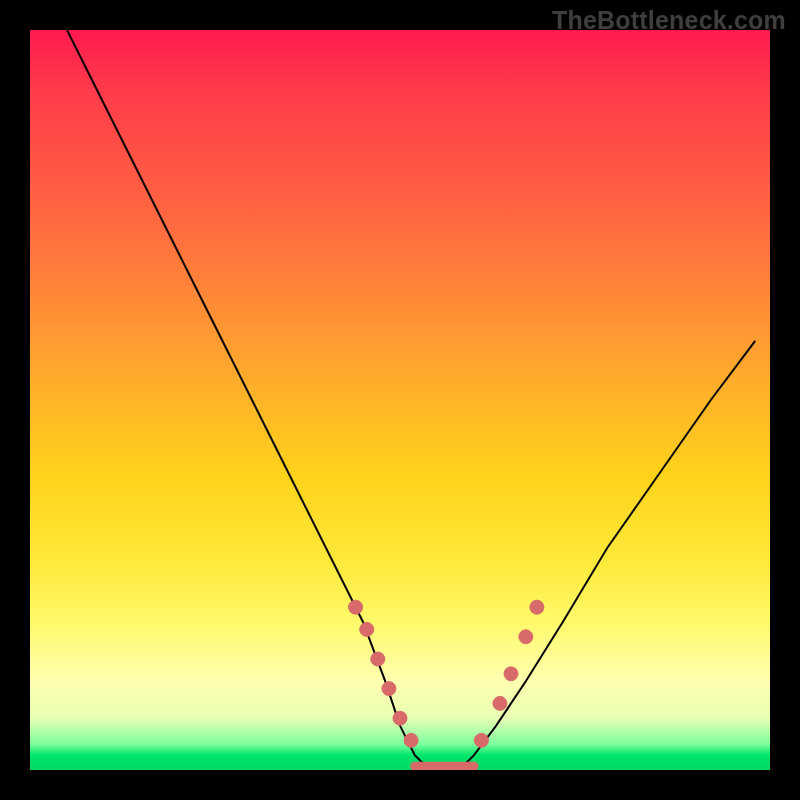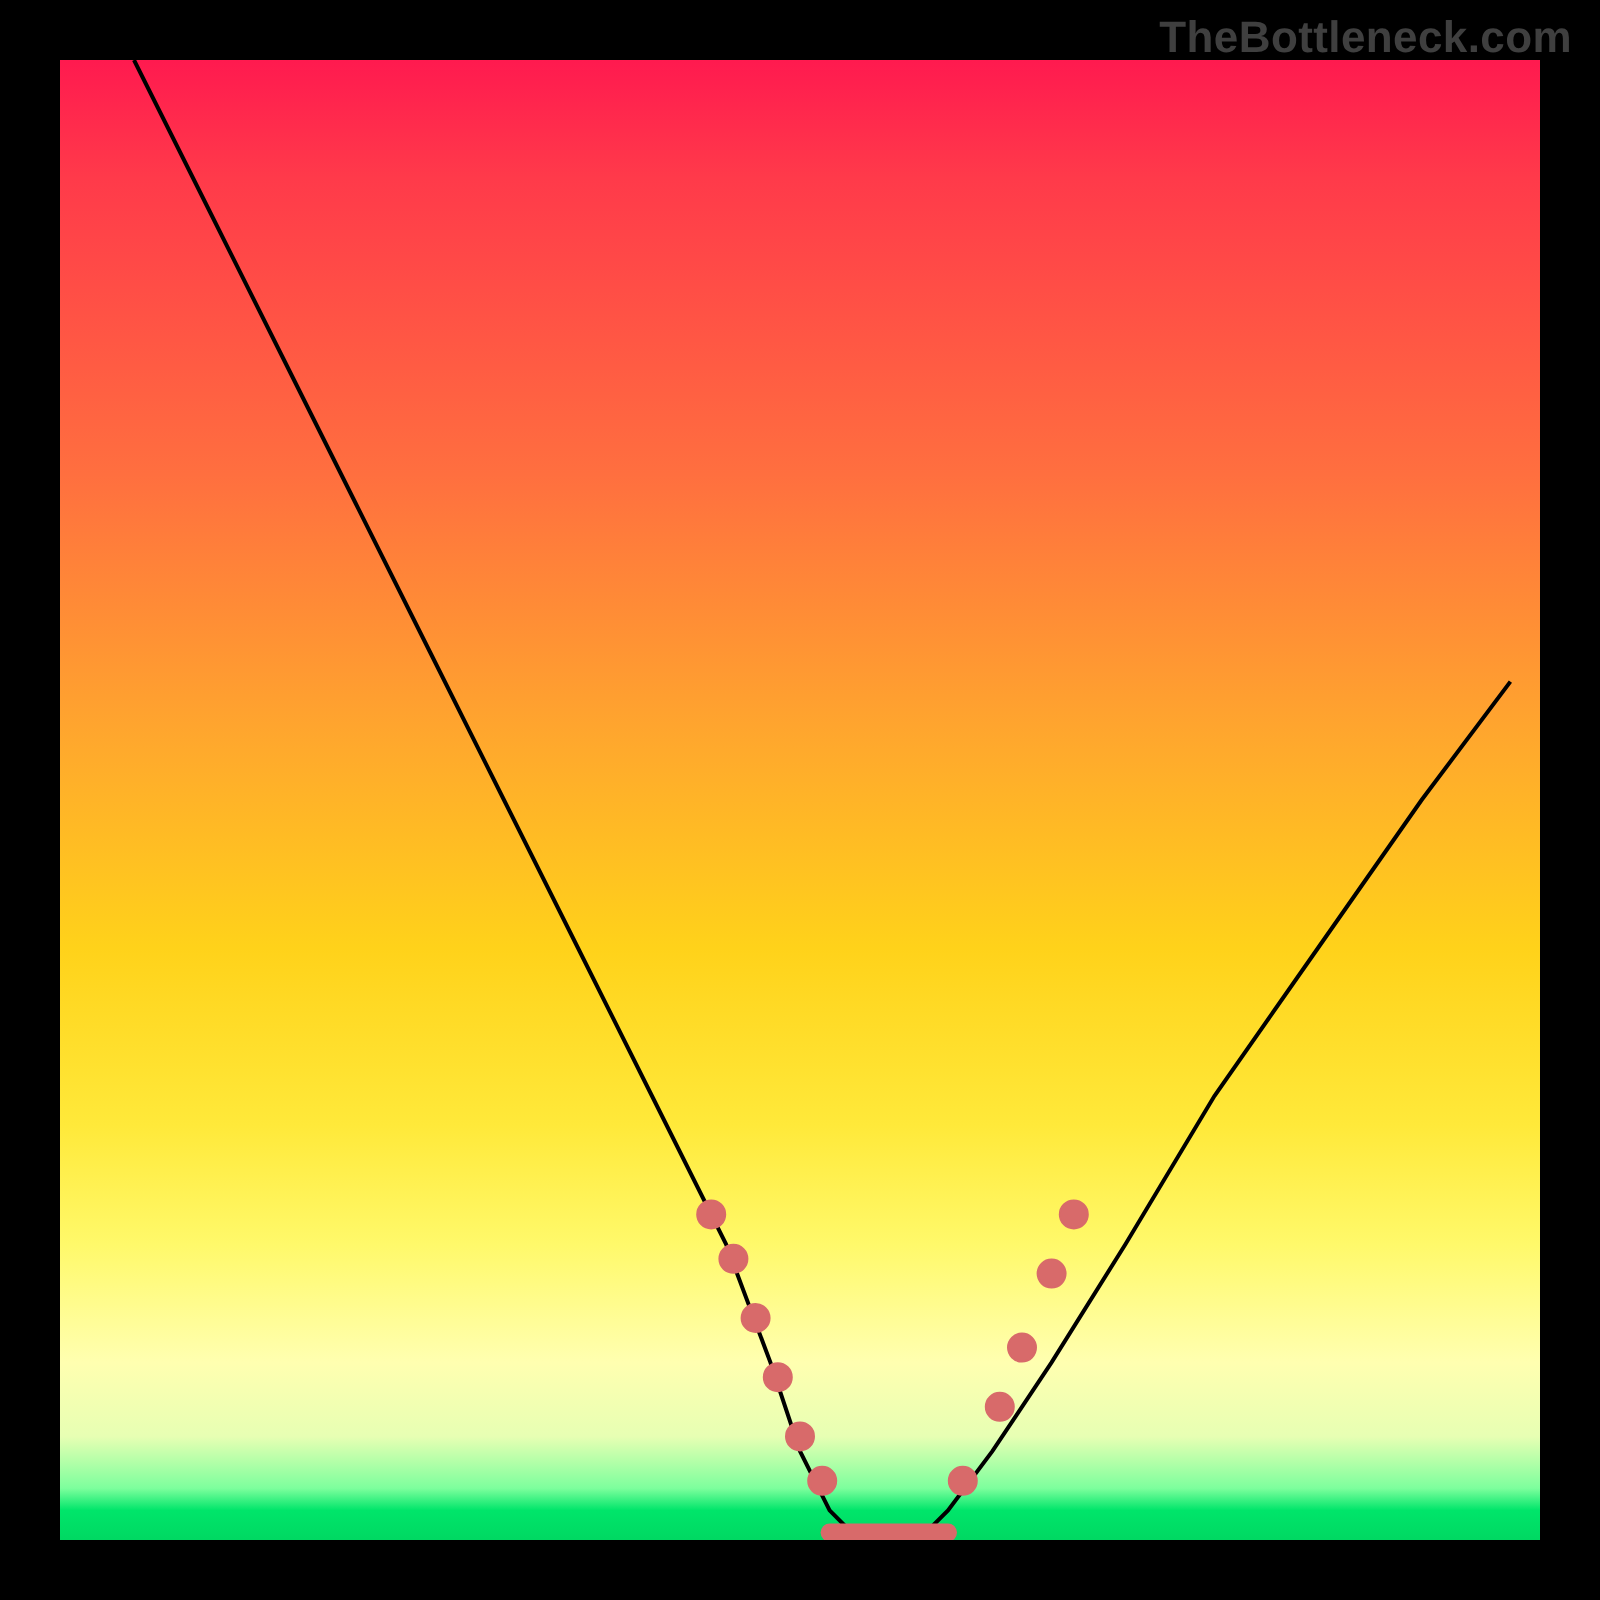--- a/index.html
+++ b/index.html
@@ -14,21 +14,21 @@
     position: relative;
     width: 800px;
     height: 800px;
     background: #000;
   }
   .watermark {
     position: absolute;
     top: 6px;
     right: 14px;
     color: #3f3f3f;
-    font-size: 22px;
+    font-size: 25px;
     font-weight: 600;
     letter-spacing: 0.2px;
     z-index: 5;
     user-select: none;
   }
   .plot-area {
     position: absolute;
     left: 30px;
     top: 30px;
     width: 740px;

